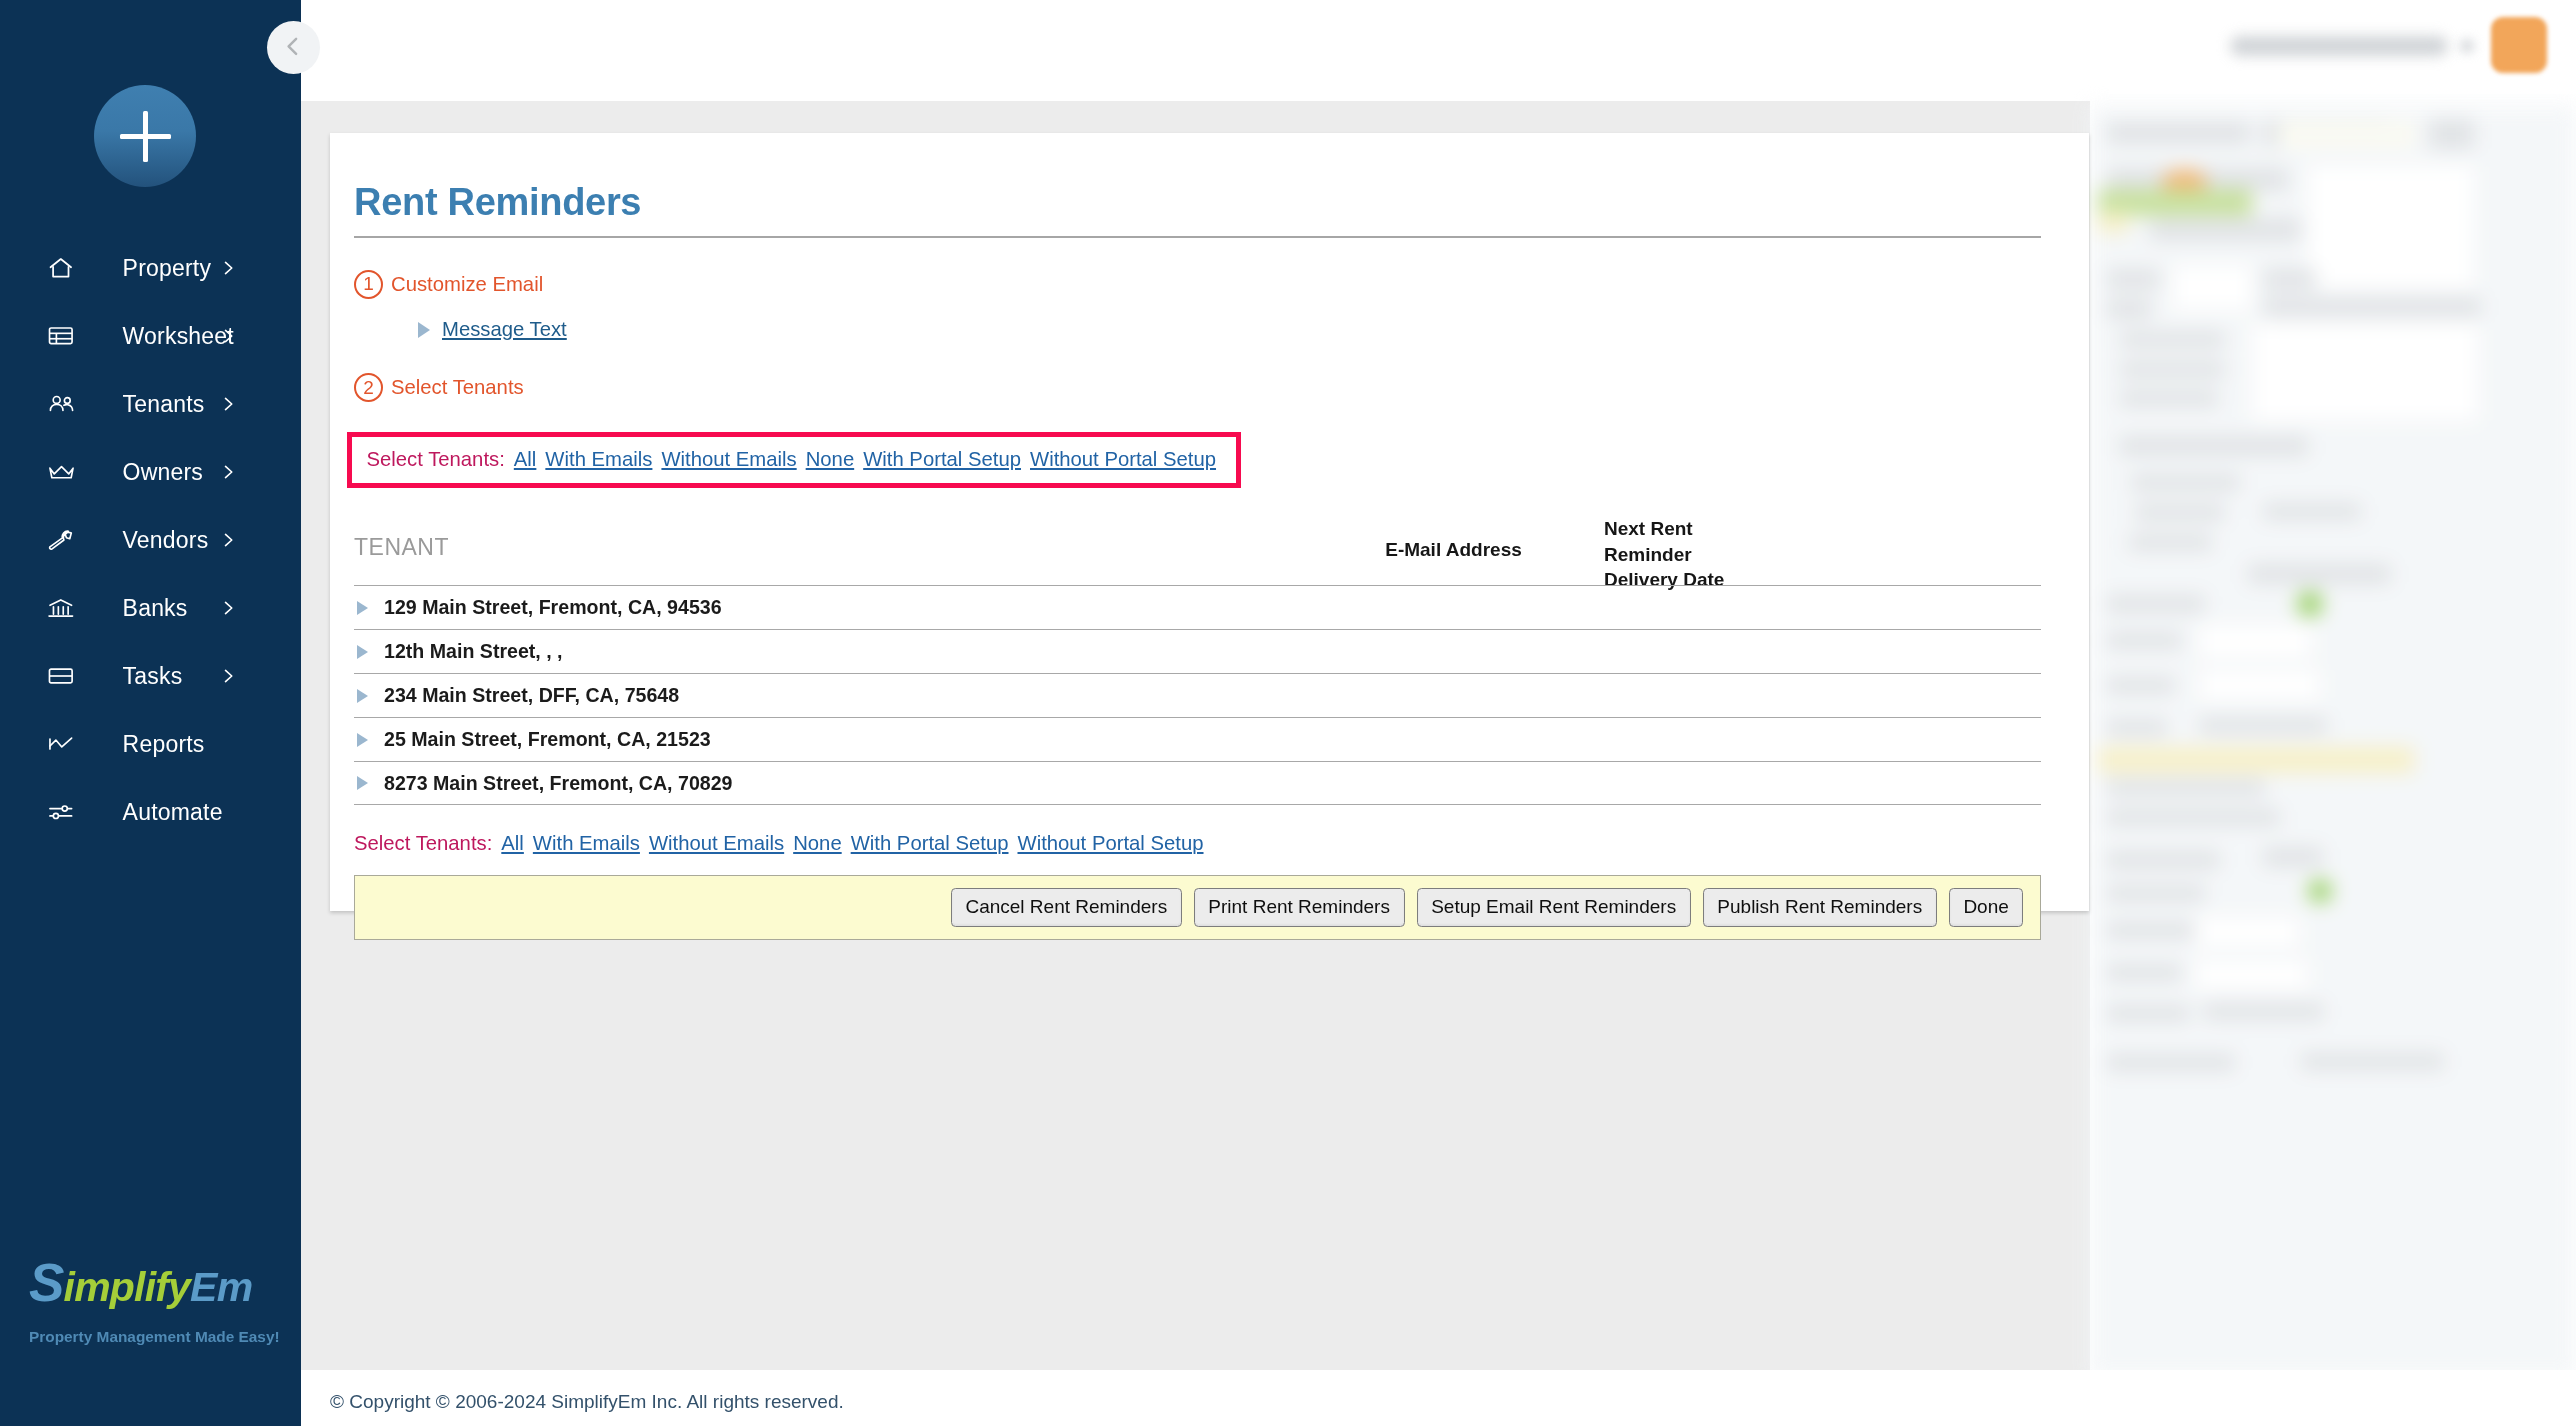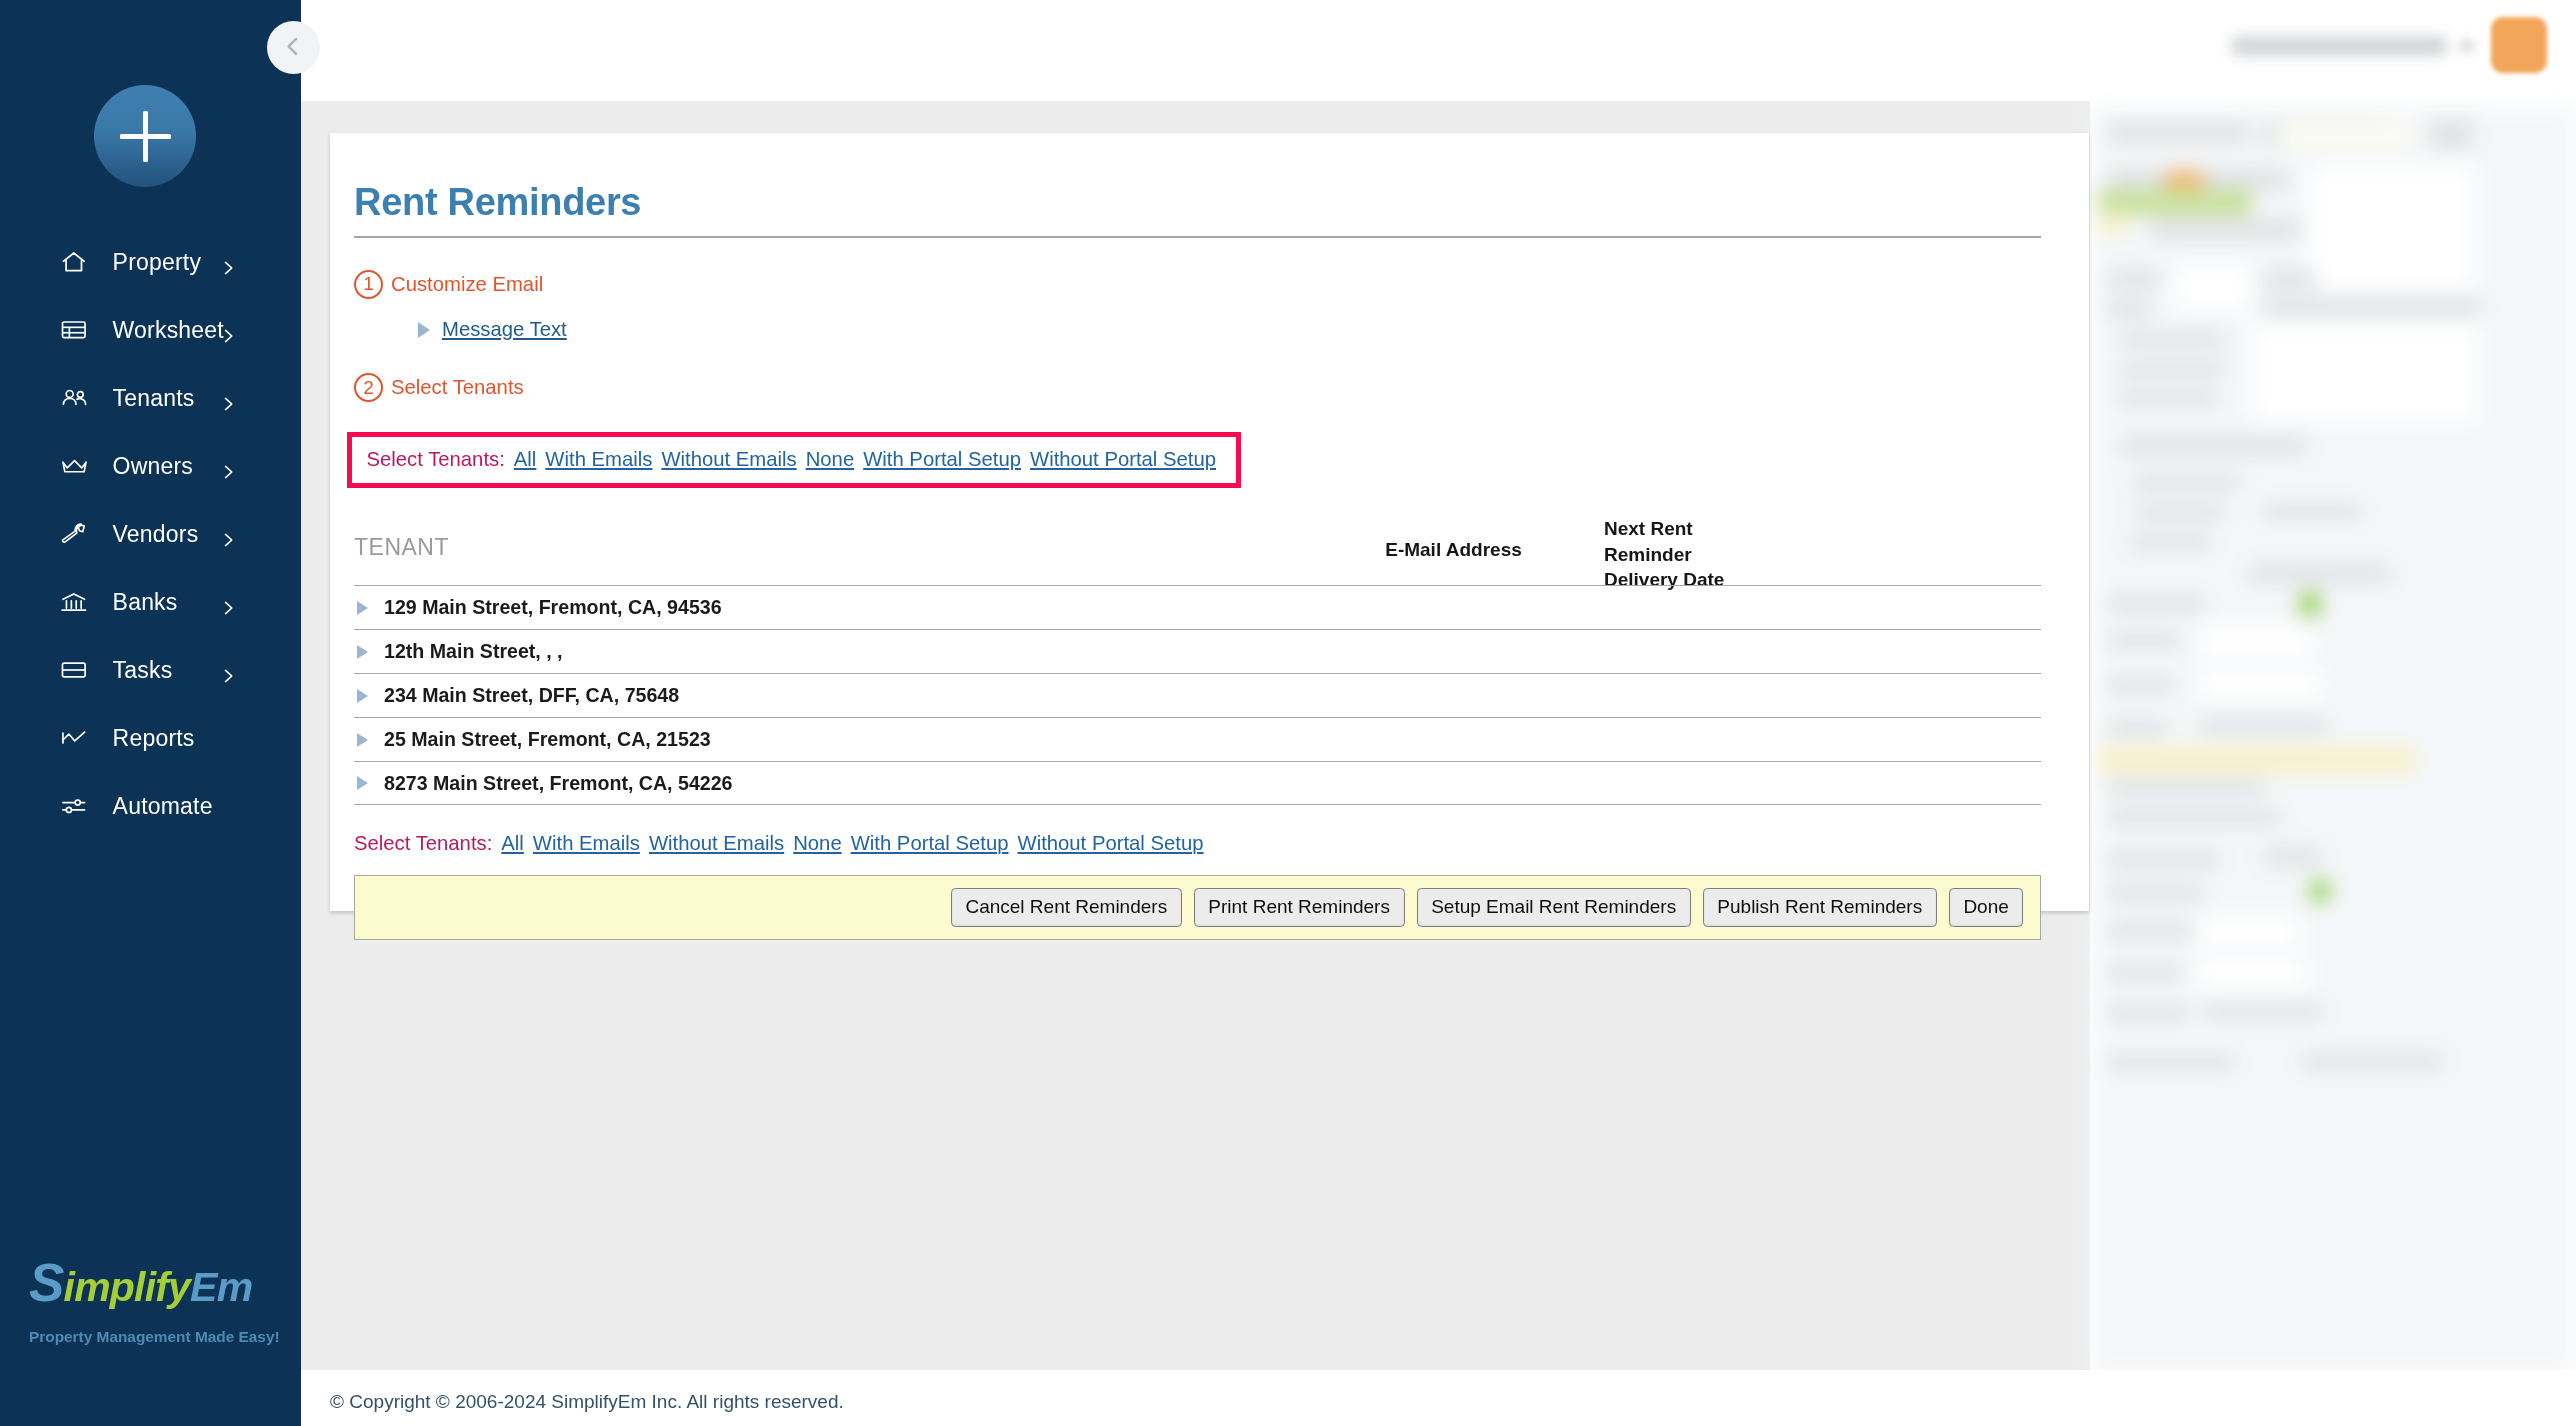--- a/index.html
+++ b/index.html
@@ -25,25 +25,26 @@
     background: linear-gradient(180deg,#3f7fb0 0%, #3a78a8 45%, #23527c 100%);
     cursor: pointer;
   }
   .plus-btn .h, .plus-btn .v { position: absolute; background: #fff; border-radius: 1.5px; }
   .plus-btn .h { left: 25.6px; top: 49px; width: 51px; height: 5.3px; }
   .plus-btn .v { left: 49px; top: 25.6px; width: 5.3px; height: 51px; }
 
   #nav { position: absolute; left: 0; top: 249px; width: 301px; }
   .nav-item {
     position: relative;
-    display: flex; 
+    display: flex; align-items: center;
     height: 38px;
     margin-bottom: 30px;
-    padding-left: 61px;
+    padding-left: 48px;
     cursor: pointer;
+    gap: 23px;
   }
   .nav-icon {
     width: 35px; height: 25.6px;
     display: flex; align-items: center; justify-content: flex-start;
     flex: 0 0 auto;
   }
   .nav-icon svg { display: block; }
   .nav-label {
     color: #ffffff;
     font-size: 23px;
@@ -369,21 +370,21 @@
           <div class="t-row">
             <span class="row-tri"></span>
             <span class="row-name">234 Main Street, DFF, CA, 75648</span>
           </div>
           <div class="t-row">
             <span class="row-tri"></span>
             <span class="row-name">25 Main Street, Fremont, CA, 21523</span>
           </div>
           <div class="t-row">
             <span class="row-tri"></span>
-            <span class="row-name">8273 Main Street, Fremont, CA, 54226</span>
+            <span class="row-name">8273 Main Street, Fremont, CA, 70829</span>
           </div>
         </div>
 
         
         <div id="select-bar-bottom" class="select-bar">
           <span class="lbl">Select Tenants:</span><a>All</a><a>With Emails</a><a>Without Emails</a><a>None</a><a>With Portal Setup</a><a>Without Portal Setup</a>
         </div>
 
         
         <div id="action-bar">

